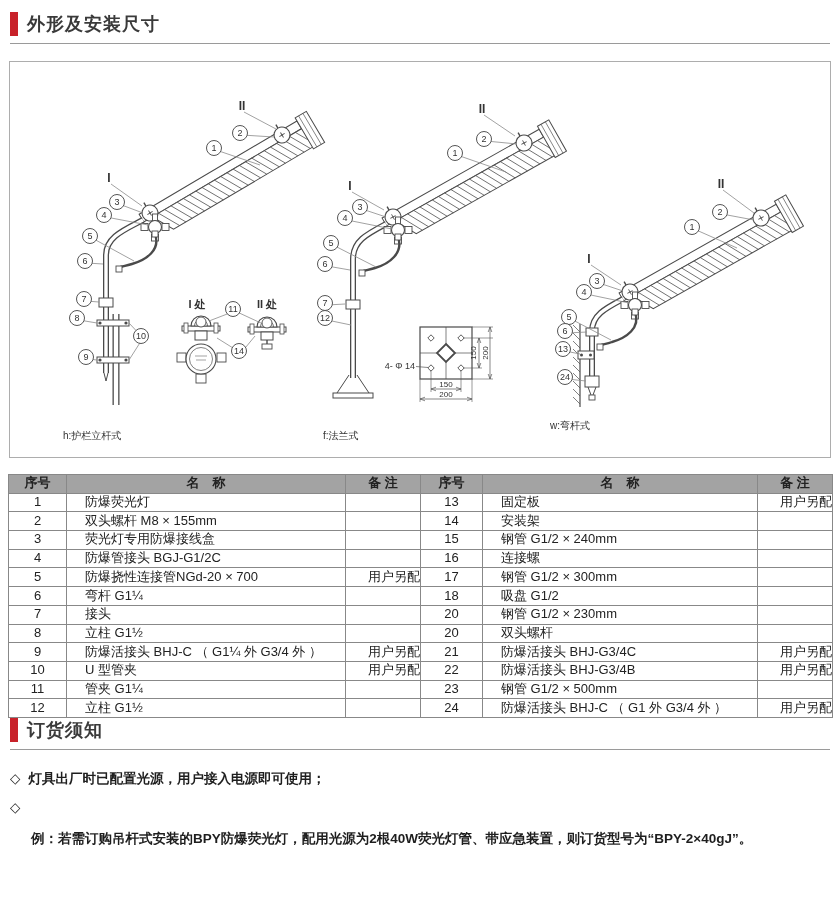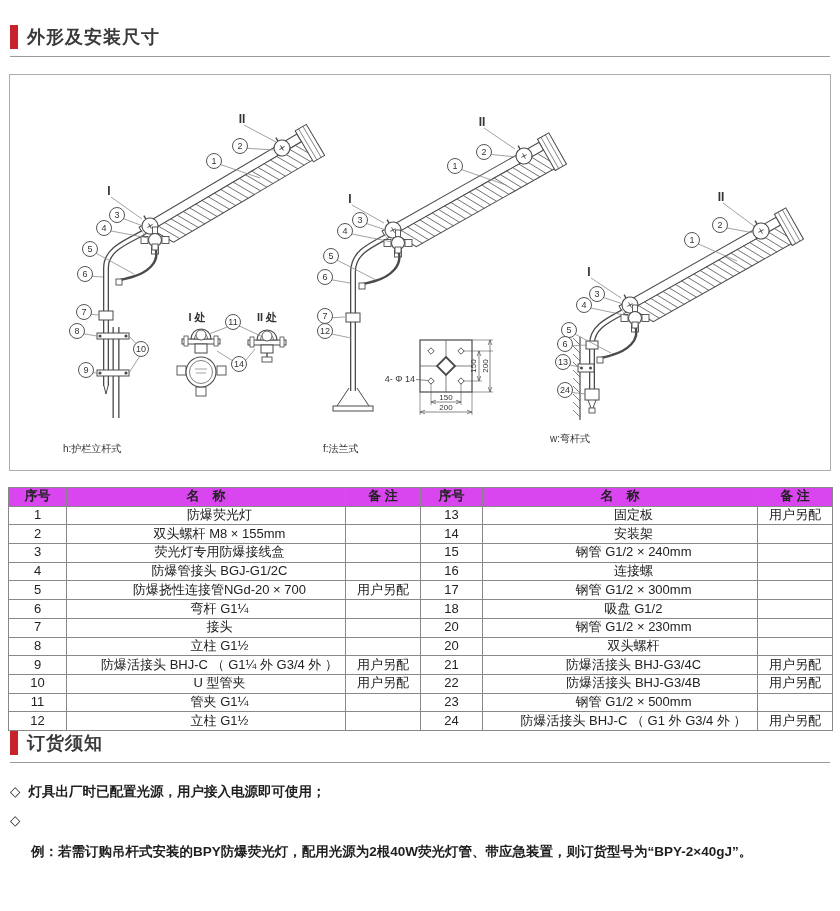--- a/index.html
+++ b/index.html
@@ -1,33 +1,33 @@
 <!DOCTYPE html>
 <html><head>
 <meta charset="utf-8">
 <style>
   html,body{margin:0;padding:0;}
   body{
     width:840px;height:911px;background:#ffffff;position:relative;
     font-family:"Liberation Sans","DejaVu Sans",sans-serif;color:#222;
   }
   .sec{margin:0 10px;border-bottom:1px solid #9a9a9a;display:flex;align-items:center;gap:9px;padding-bottom:7px;}
-  #sec1{padding-top:25px;}
+  #sec1{padding-top:12px;}
   #sec2{}
   .bar{width:8px;height:24px;background:#c8222a;}
   .ttl{font-size:18px;font-weight:bold;color:#3a3a3a;letter-spacing:1px;}
   .diagram-box{position:relative;margin:17px 9px 0 9px;height:395px;border:1px solid #adadad;background:#fff;}
   .diagram-box svg{position:absolute;left:0;top:0;}
   .caption{position:absolute;font-size:10px;color:#333;white-space:nowrap;}
   table{border-collapse:collapse;margin:16px 0 0 8px;table-layout:fixed;width:824px;font-size:13px;}
   th,td{border:1px solid #888;height:17.7px;padding:0;line-height:1.15;overflow:hidden;white-space:nowrap;}
-  th{background:#d946ef;font-weight:bold;color:#222;}
+  th{background:#a3a3a3;font-weight:bold;color:#222;}
   td.num{text-align:center;}
-  td.name{text-align:center;padding-left:27px;}
-  td.rem{text-align:center;}
+  td.name{text-align:left;padding-left:18px;}
+  td.rem{text-align:right;}
   .notes{margin:20px 10px 0 10px;}
   .note-line{display:flex;gap:8px;font-size:13.5px;font-weight:600;color:#1e1e1e;margin-bottom:11px;}
   .example{font-size:13.5px;font-weight:600;color:#1e1e1e;margin:15px 0 0 21px;}
 </style>
 </head>
 <body>
 
 <div class="sec" id="sec1">
   <div class="bar" style="background: rgb(200, 34, 42);"></div>
   <div class="ttl">外形及安装尺寸</div>

